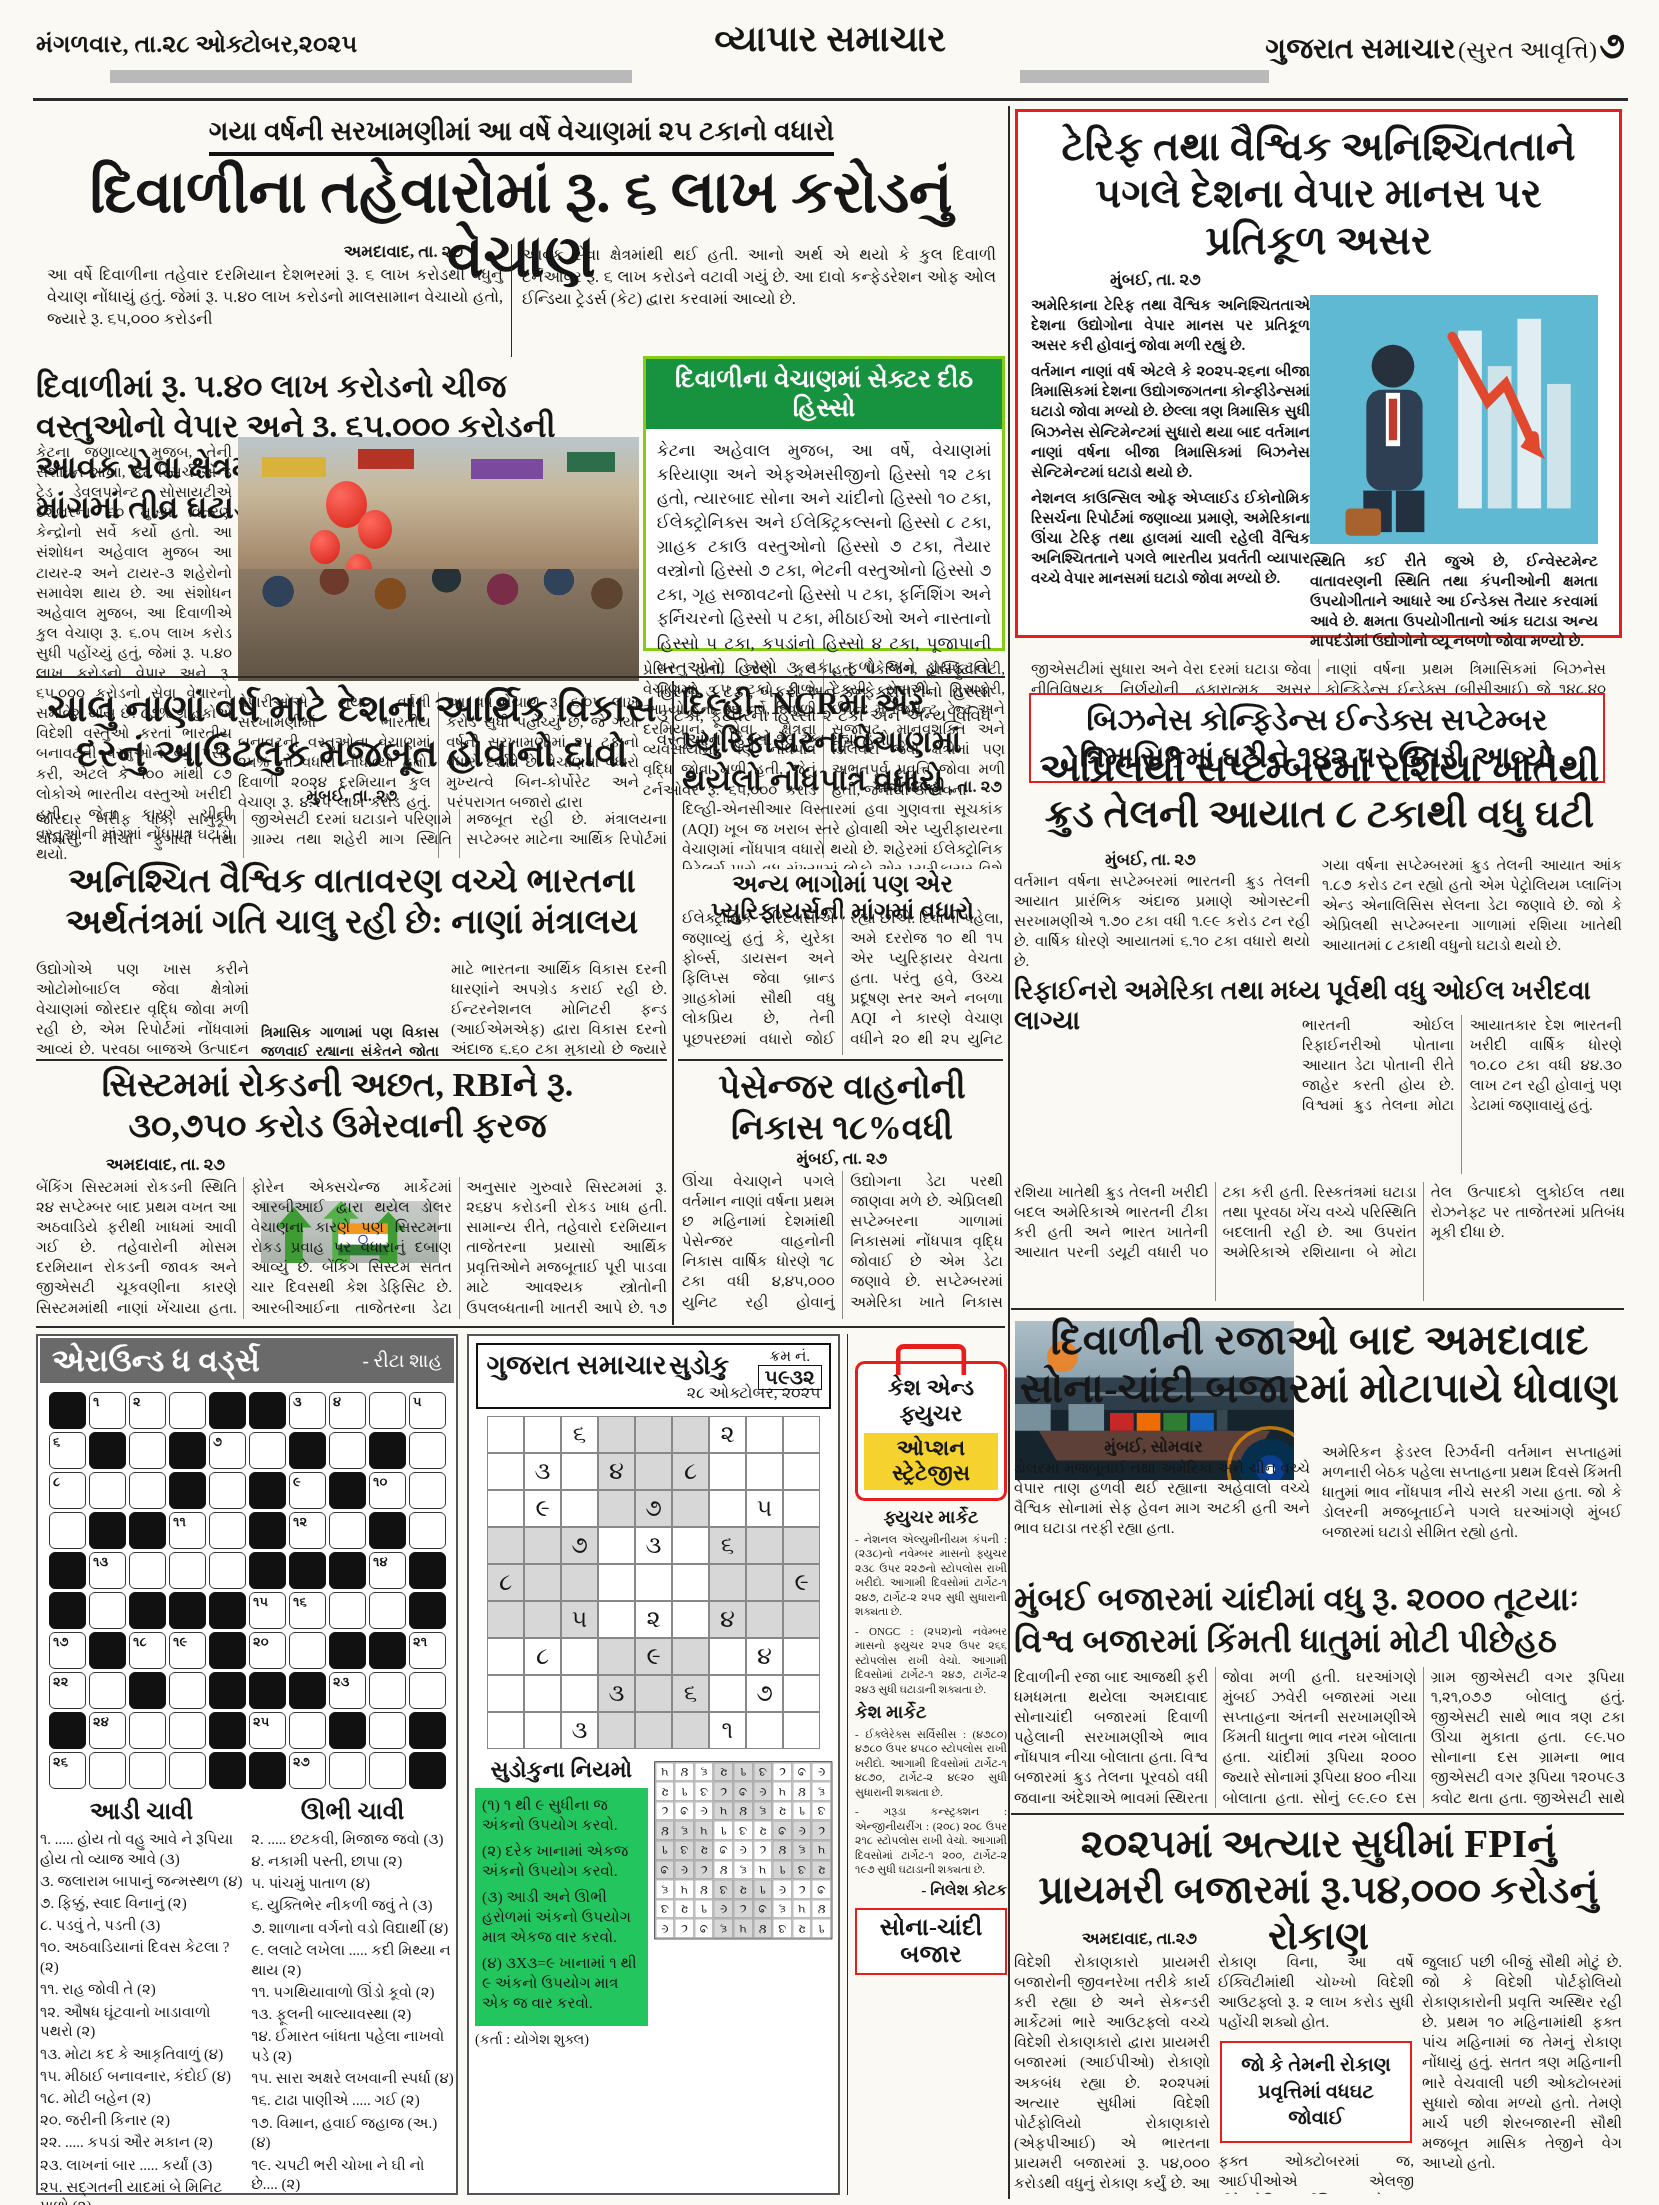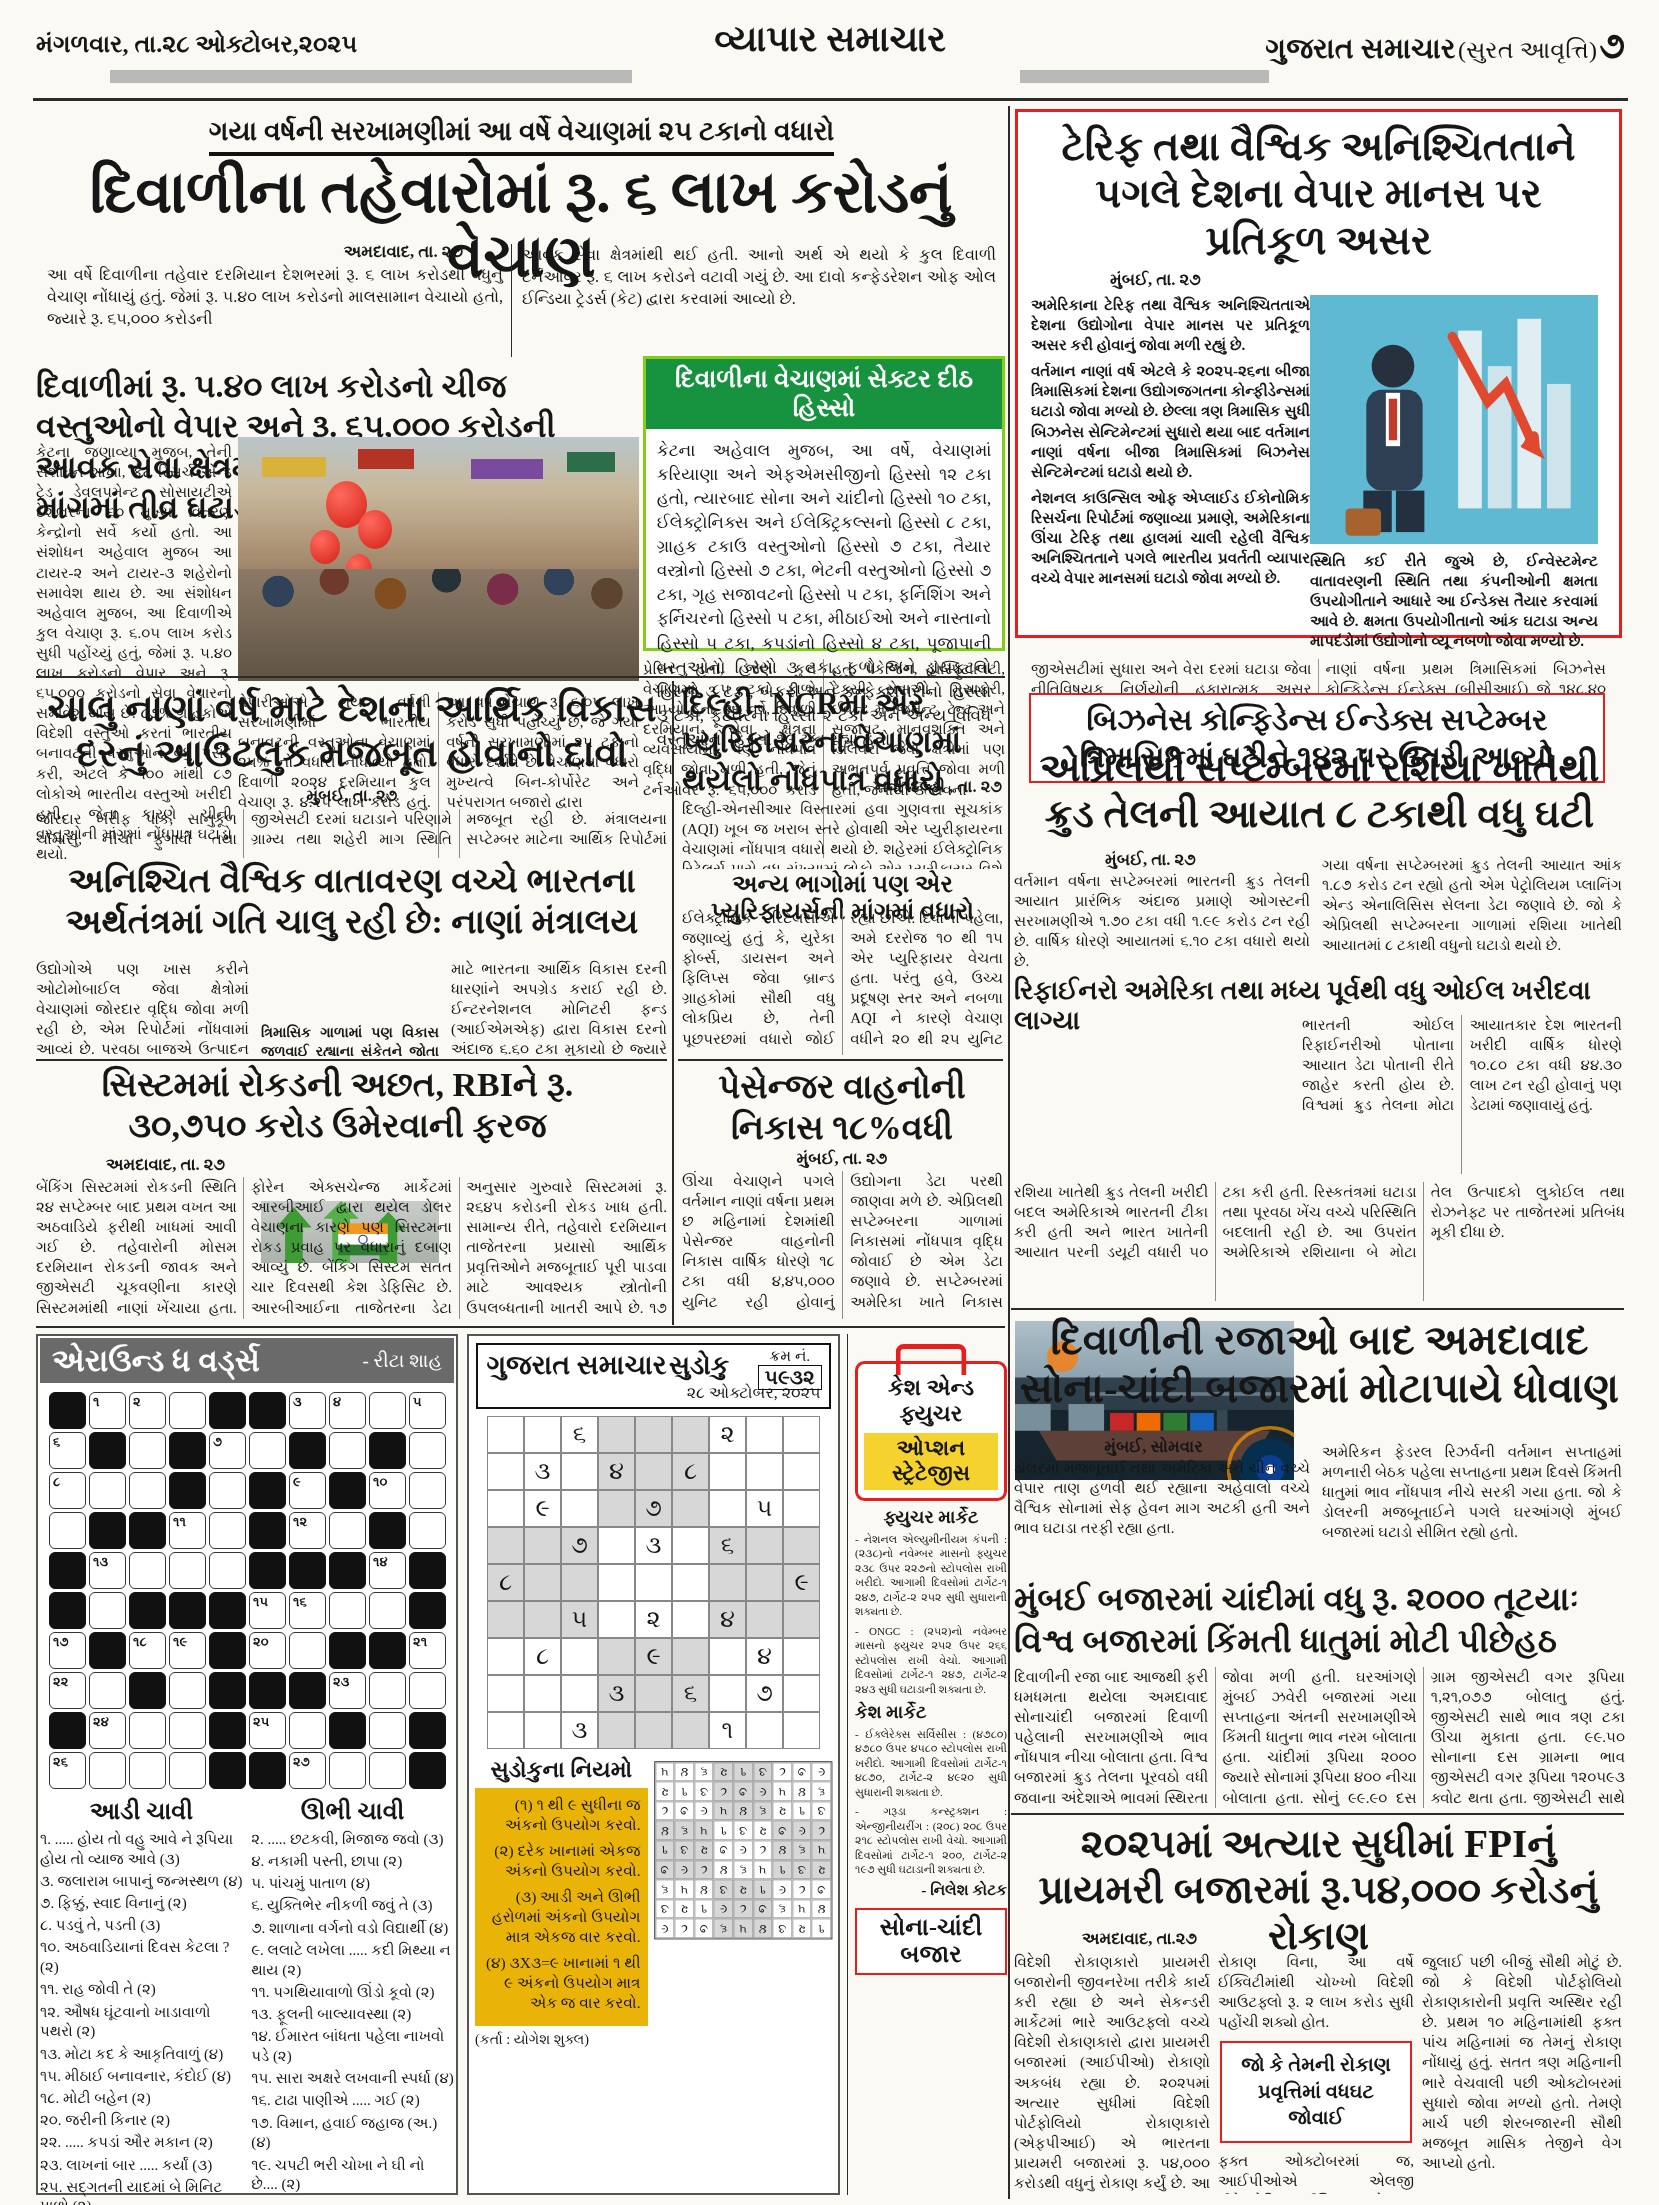--- a/index.html
+++ b/index.html
@@ -468,21 +468,21 @@
         <div class="sc gray"></div>
         <div class="sc gray"></div>
         <div class="sc gray"></div>
         <div class="sc">૧</div>
         <div class="sc"></div>
         <div class="sc"></div>
       </div>
     <div style="display:flex; gap:6px; padding:8.3px 6px;">
       <div style="flex:1.1;">
         <div class="center bold" style="font-size:22.5px;margin-bottom:4.7px;">સુડોકુના નિયમો</div>
-        <div id="sud-rules" style="background:#eab308;padding:7.1px;text-align:right;">
+        <div id="sud-rules" style="background:#22c55e;padding:7.1px;">
             <div class="rule-item">(૧) ૧ થી ૯ સુધીના જ અંકનો ઉપયોગ કરવો.</div>
             <div class="rule-item">(૨) દરેક ખાનામાં એકજ અંકનો ઉપયોગ કરવો.</div>
             <div class="rule-item">(૩) આડી અને ઊભી હરોળમાં અંકનો ઉપયોગ માત્ર એકજ વાર કરવો.</div>
             <div class="rule-item">(૪) ૩X૩=૯ ખાનામાં ૧ થી ૯ અંકનો ઉપયોગ માત્ર એક જ વાર કરવો.</div>
           </div>
         <div style="font-size:14.2px;margin-top:4.7px;">(કર્તા : યોગેશ શુક્લ)</div>
       </div>
       <div style="flex:1;display:flex;justify-content:center;align-items:flex-start;padding-top:3.6px;">
         <div class="sud-sol" id="sud-sol">
             <div class="ssc">૧</div>

